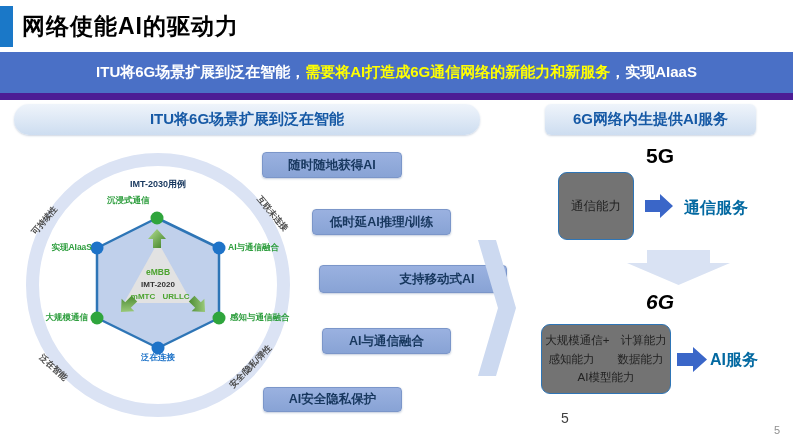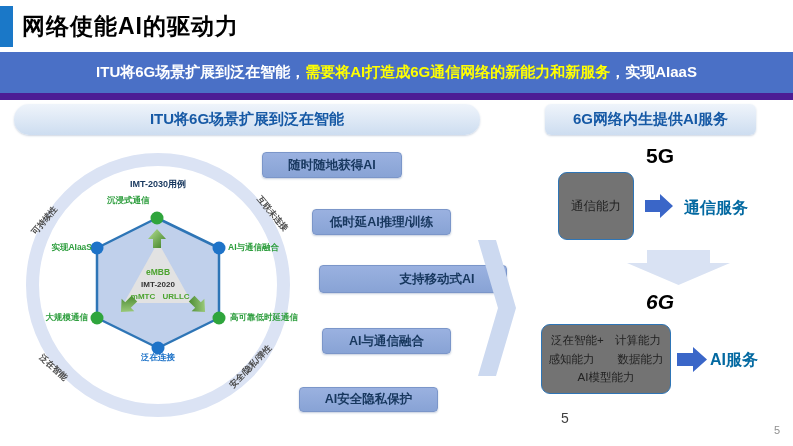--- a/index.html
+++ b/index.html
@@ -68,55 +68,55 @@
       <text x="129" y="157" text-anchor="middle" font-size="8" font-weight="bold" fill="#4ca32f">mMTC</text>
       <text x="162" y="157" text-anchor="middle" font-size="8" font-weight="bold" fill="#4ca32f">URLLC</text>
     </svg>
 
     <div class="abs" style="left:84px;top:36px;width:120px;text-align:center;font-size:9px;font-weight:800;color:#17375e;">IMT-2030用例</div>
 
     <div class="abs vlabel green" style="left:93px;top:54px;width:100px;text-align:left;">沉浸式通信</div>
     <div class="abs vlabel green" style="left:0;top:101px;width:78px;text-align:right;">实现AIaaS</div>
     <div class="abs vlabel green" style="left:214px;top:101px;width:100px;text-align:left;">AI与通信融合</div>
     <div class="abs vlabel green" style="left:0;top:171px;width:74px;text-align:right;">大规模通信</div>
-    <div class="abs vlabel green" style="left:216px;top:171px;width:110px;text-align:left;">高可靠低时延通信</div>
+    <div class="abs vlabel green" style="left:216px;top:171px;width:110px;text-align:left;">感知与通信融合</div>
     <div class="abs vlabel bluev" style="left:94px;top:211px;width:100px;text-align:center;">泛在连接</div>
 
     <div class="abs ringlabel" style="left:1px;top:73px;transform:rotate(-50deg);">可持续性</div>
     <div class="abs ringlabel" style="left:228px;top:66px;transform:rotate(50deg);">互联未连接</div>
     <div class="abs ringlabel" style="left:9px;top:220px;transform:rotate(42deg);">泛在智能</div>
     <div class="abs ringlabel" style="left:202px;top:219px;width:70px;transform:rotate(-46deg);">安全/隐私/弹性</div>
   </div>
 
   <div class="abs mid-btn" style="left:262px;top:152px;width:138px;height:24px;">随时随地获得AI</div>
   <div class="abs mid-btn" style="left:312px;top:209px;width:137px;height:24px;">低时延AI推理/训练</div>
   <div class="abs mid-btn" style="left:319px;top:265px;width:138px;height:26px;padding-left:48px;">支持移动式AI</div>
   <div class="abs mid-btn" style="left:322px;top:328px;width:127px;height:24px;">AI与通信融合</div>
-  <div class="abs mid-btn" style="left:263px;top:387px;width:137px;height:23px;margin-left:36px;">AI安全隐私保护</div>
+  <div class="abs mid-btn" style="left:263px;top:387px;width:137px;height:23px;">AI安全隐私保护</div>
 
   <svg class="abs" style="left:478px;top:240px;" width="38" height="136">
     <polygon points="0,0 18,0 38,68 18,136 0,136 20,68" fill="#ccd9f0"></polygon>
   </svg>
 
   <div class="abs gbig" style="left:610px;top:144px;width:100px;">5G</div>
   <div class="abs gbox" style="left:558px;top:172px;width:74px;height:66px;">
     <span style="font-size:12.5px;">通信能力</span>
   </div>
   <svg class="abs" style="left:645px;top:194px;" width="28" height="24">
     <polygon points="0,6 15,6 15,0 28,12 15,24 15,18 0,18" fill="#3a66c8"></polygon>
   </svg>
   <div class="abs svc" style="left:684px;top:198px;width:90px;">通信服务</div>
 
   <svg class="abs" style="left:627px;top:250px;" width="103" height="35">
     <polygon points="20,0 83,0 83,13 103,13 51.5,35 0,13 20,13" fill="#d9e2f3"></polygon>
   </svg>
 
   <div class="abs gbig" style="left:610px;top:290px;width:100px;font-style:italic;">6G</div>
   <div class="abs gbox" style="left:541px;top:324px;width:128px;height:68px;">
-    <div class="caps">泛在智能+　计算能力</div>
+    <div class="caps">大规模通信+　计算能力</div>
     <div class="caps">感知能力　　数据能力</div>
     <div class="caps">AI模型能力</div>
   </div>
   <svg class="abs" style="left:677px;top:347px;" width="30" height="25">
     <polygon points="0,6 16,6 16,0 30,12.5 16,25 16,19 0,19" fill="#3a66c8"></polygon>
   </svg>
   <div class="abs svc" style="left:710px;top:350px;width:70px;font-weight:700;">AI服务</div>
 
   <div class="abs" style="left:561px;top:410px;font-size:14px;color:#404040;">5</div>
   <div class="abs" style="left:774px;top:424px;font-size:11px;color:#909090;">5</div>

